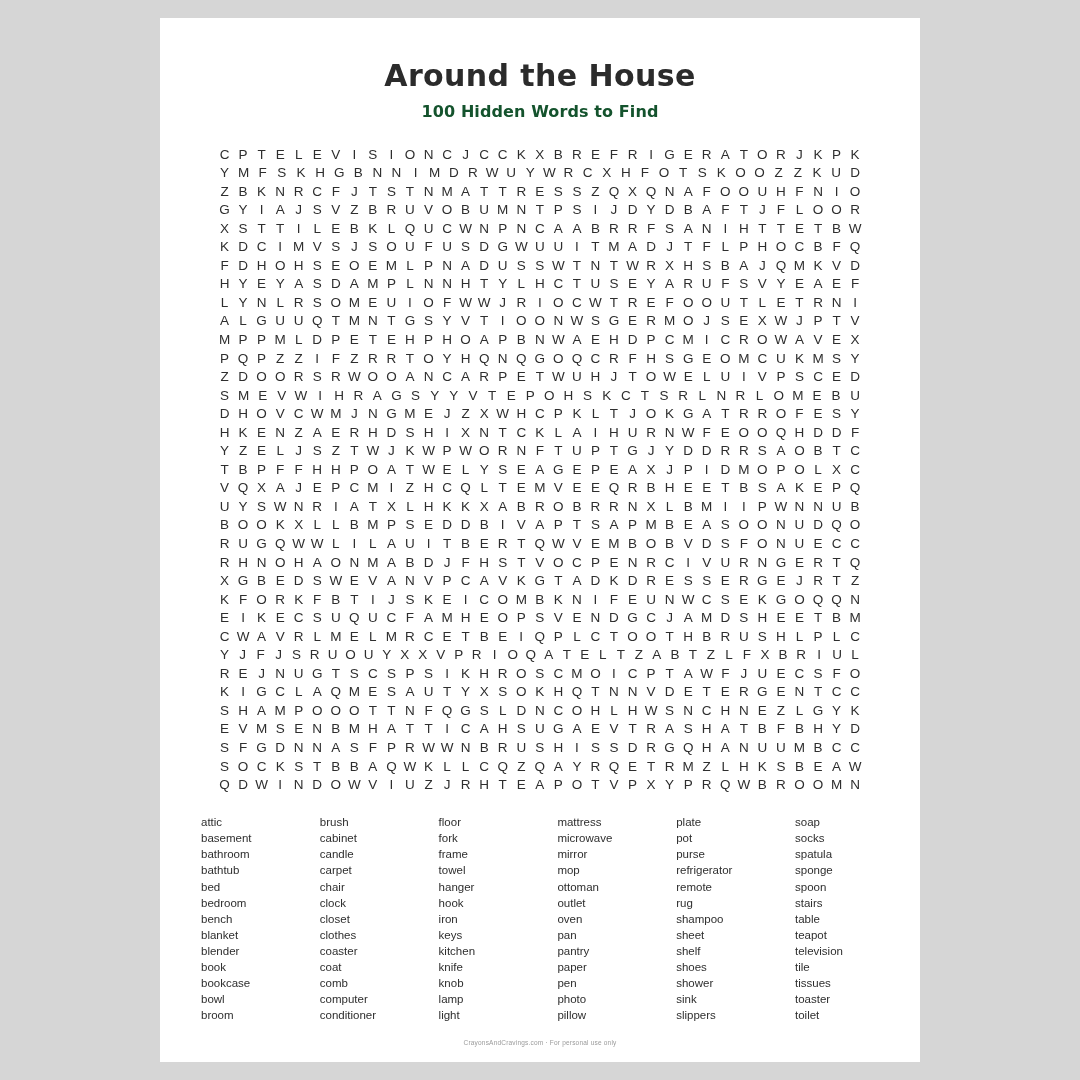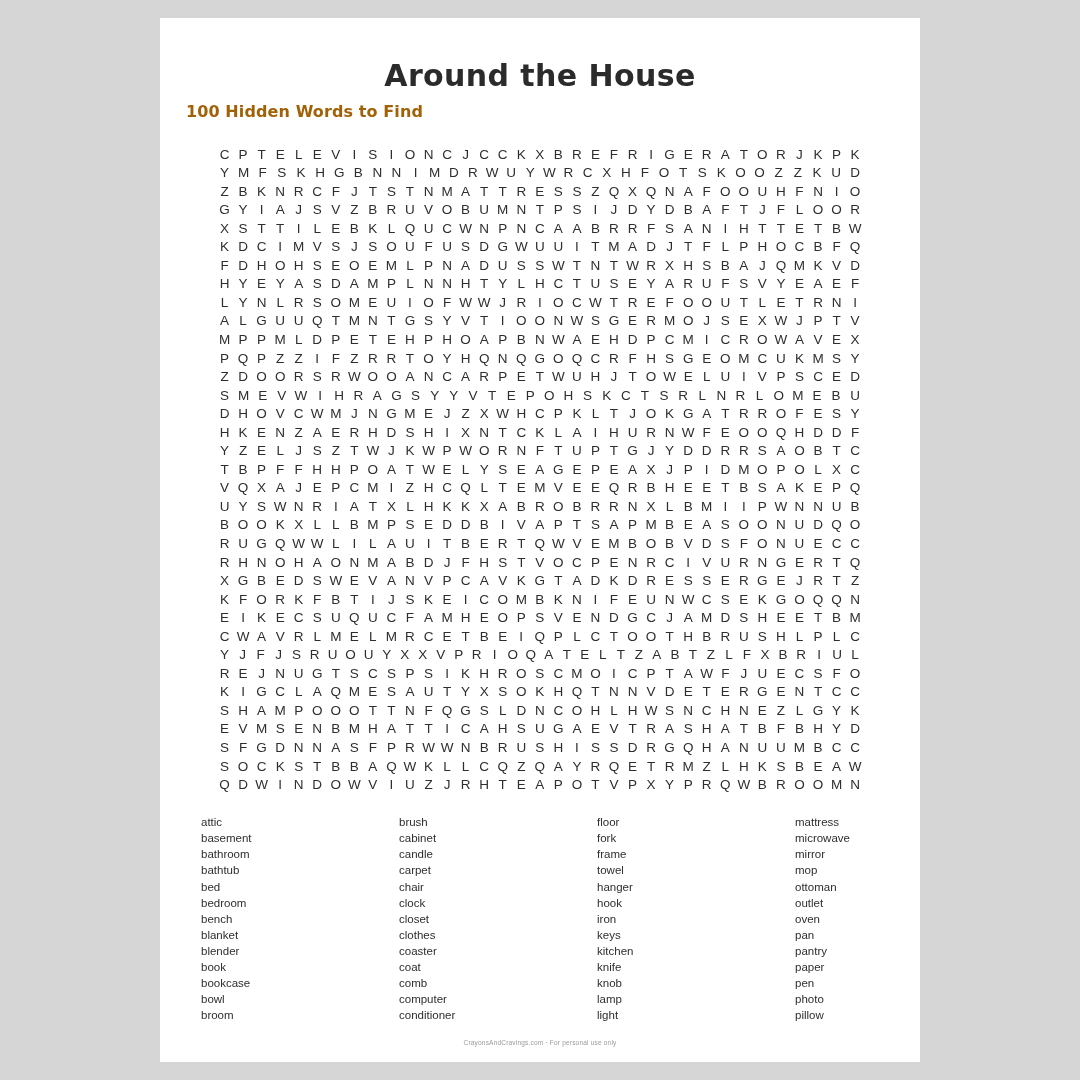--- a/index.html
+++ b/index.html
@@ -34,24 +34,25 @@
   .title {
     text-align: center;
     font-family: "DejaVu Sans", sans-serif;
     font-weight: bold;
     font-size: 30px;
     letter-spacing: 0.4px;
     color: #2b2b2b;
     margin-top: 20px;
   }
   .subtitle {
+    text-align: center;
     font-family: "DejaVu Sans", sans-serif;
     font-weight: bold;
     font-size: 16px;
-    color: #a16207;
+    color: #14532d;
     margin-top: 9px;
     letter-spacing: 0.1px;
   }
   #grid {
     margin: 24px auto 0 auto;
     width: 648px;
     display: flex;
     flex-direction: column;
     gap: 0;
   }
@@ -1457,18 +1458,48 @@
           <div class="word">ottoman</div>
           <div class="word">outlet</div>
           <div class="word">oven</div>
           <div class="word">pan</div>
           <div class="word">pantry</div>
           <div class="word">paper</div>
           <div class="word">pen</div>
           <div class="word">photo</div>
           <div class="word">pillow</div>
         </div>
+        <div class="word-col">
+          <div class="word">plate</div>
+          <div class="word">pot</div>
+          <div class="word">purse</div>
+          <div class="word">refrigerator</div>
+          <div class="word">remote</div>
+          <div class="word">rug</div>
+          <div class="word">shampoo</div>
+          <div class="word">sheet</div>
+          <div class="word">shelf</div>
+          <div class="word">shoes</div>
+          <div class="word">shower</div>
+          <div class="word">sink</div>
+          <div class="word">slippers</div>
+        </div>
+        <div class="word-col">
+          <div class="word">soap</div>
+          <div class="word">socks</div>
+          <div class="word">spatula</div>
+          <div class="word">sponge</div>
+          <div class="word">spoon</div>
+          <div class="word">stairs</div>
+          <div class="word">table</div>
+          <div class="word">teapot</div>
+          <div class="word">television</div>
+          <div class="word">tile</div>
+          <div class="word">tissues</div>
+          <div class="word">toaster</div>
+          <div class="word">toilet</div>
+        </div>
       </div>
 
     <div class="footer">CrayonsAndCravings.com · For personal use only</div>
 
   </div>
 </div>
 
 </body></html>

